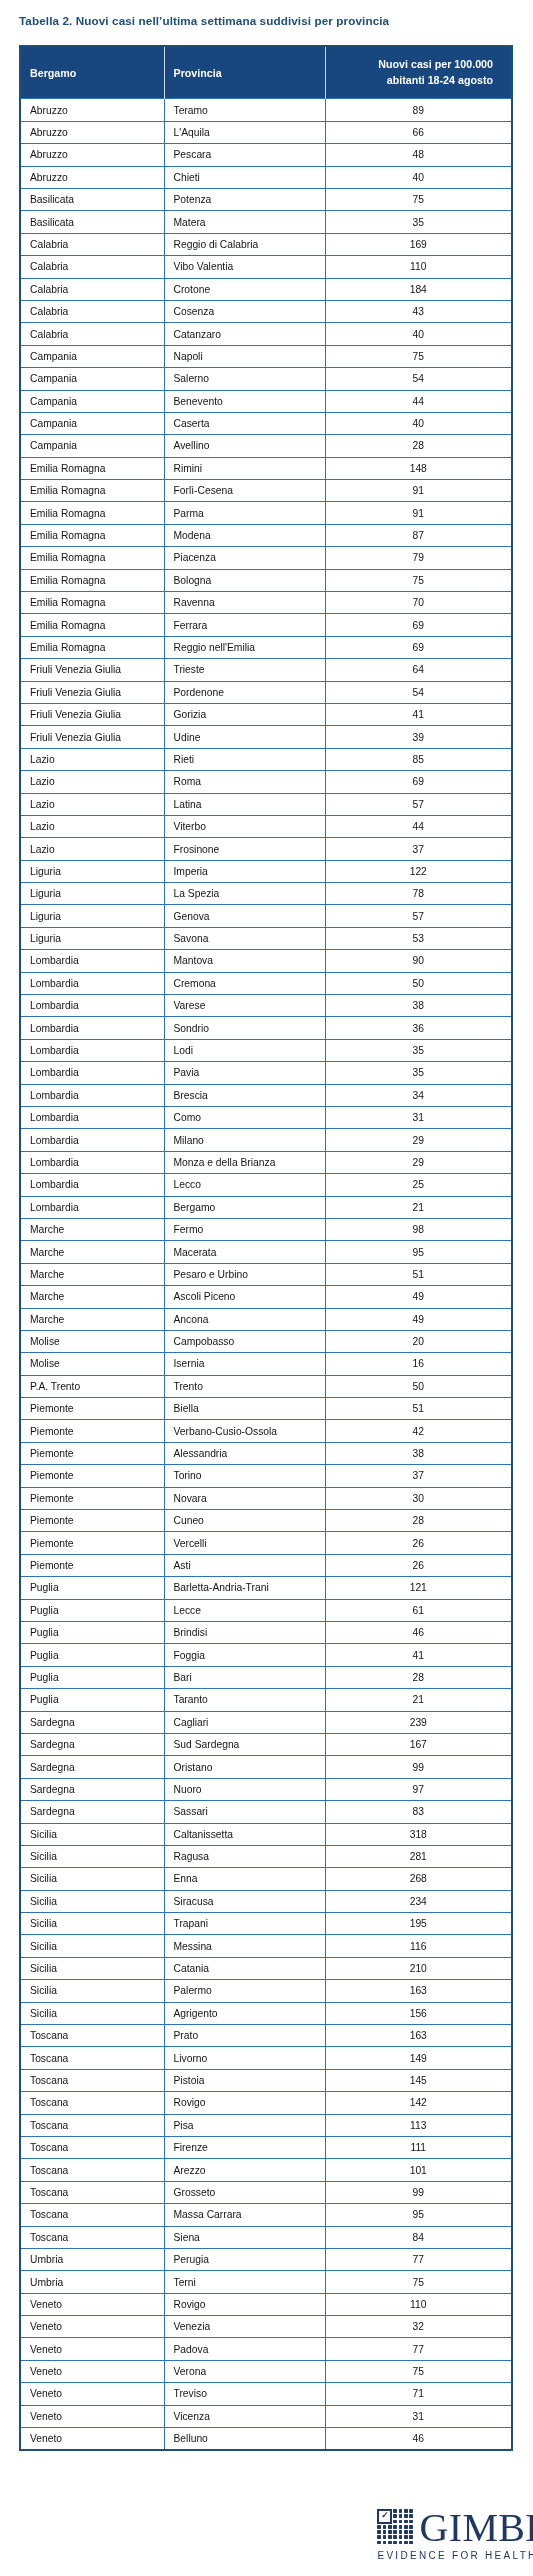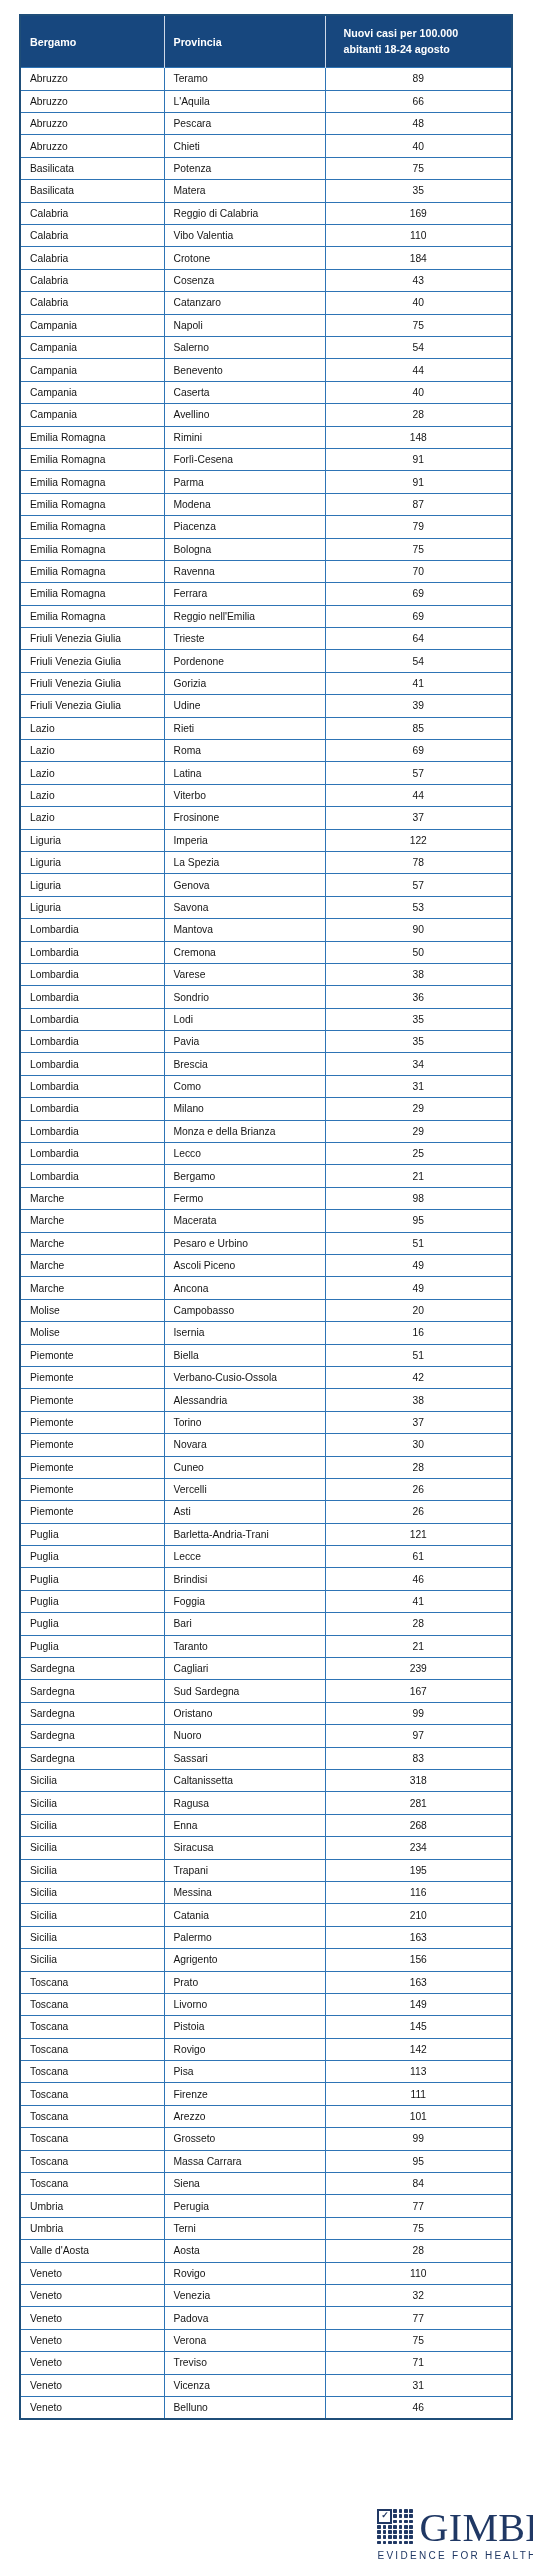--- a/index.html
+++ b/index.html
@@ -33,21 +33,21 @@
     color:#ffffff;
     font-size:10.7px;
     font-weight:bold;
     height:53px;
     vertical-align:middle;
     text-align:left;
     padding:4.1px 6.9px 4.1px 9px;
   }
   thead th + th { border-left:0.7px solid #cfd9e8; }
   thead th.num {
-    text-align:left;
+    text-align:right;
     padding:4.1px 18px;
     line-height:1.45;
     margin-left:23px;
   }
   tbody td {
     font-size:10.3px;
     height:22.4px;
     vertical-align:middle;
     padding:1.4px 5.5px 1.4px 9px;
     border-top:1.4px solid #2E74B5;
@@ -104,20 +104,21 @@
     letter-spacing:2.3px;
     white-space:nowrap;
     color:#203864;
     text-align:left;
   }
 </style>
 </head>
 <body>
 
 <div class="page">
+  <h1 class="title">Tabella 2. Nuovi casi nell’ultima settimana suddivisi per provincia</h1>
 
   <table class="province-table">
     <colgroup>
       <col class="c-regione">
         <col class="c-provincia">
         <col class="c-value">
     </colgroup>
     <thead>
       <tr>
         <th>Bergamo</th>
@@ -405,20 +406,25 @@
           <td>Molise</td>
           <td>Campobasso</td>
           <td class="num">20</td>
         </tr>
         <tr>
           <td>Molise</td>
           <td>Isernia</td>
           <td class="num">16</td>
         </tr>
         <tr>
+          <td>P.A. Trento</td>
+          <td>Trento</td>
+          <td class="num">50</td>
+        </tr>
+        <tr>
           <td>Piemonte</td>
           <td>Biella</td>
           <td class="num">51</td>
         </tr>
         <tr>
           <td>Piemonte</td>
           <td>Verbano-Cusio-Ossola</td>
           <td class="num">42</td>
         </tr>
         <tr>
@@ -603,25 +609,20 @@
         </tr>
         <tr>
           <td>Umbria</td>
           <td>Perugia</td>
           <td class="num">77</td>
         </tr>
         <tr>
           <td>Umbria</td>
           <td>Terni</td>
           <td class="num">75</td>
-        </tr>
-        <tr>
-          <td>Valle d'Aosta</td>
-          <td>Aosta</td>
-          <td class="num">28</td>
         </tr>
         <tr>
           <td>Veneto</td>
           <td>Rovigo</td>
           <td class="num">110</td>
         </tr>
         <tr>
           <td>Veneto</td>
           <td>Venezia</td>
           <td class="num">32</td>

